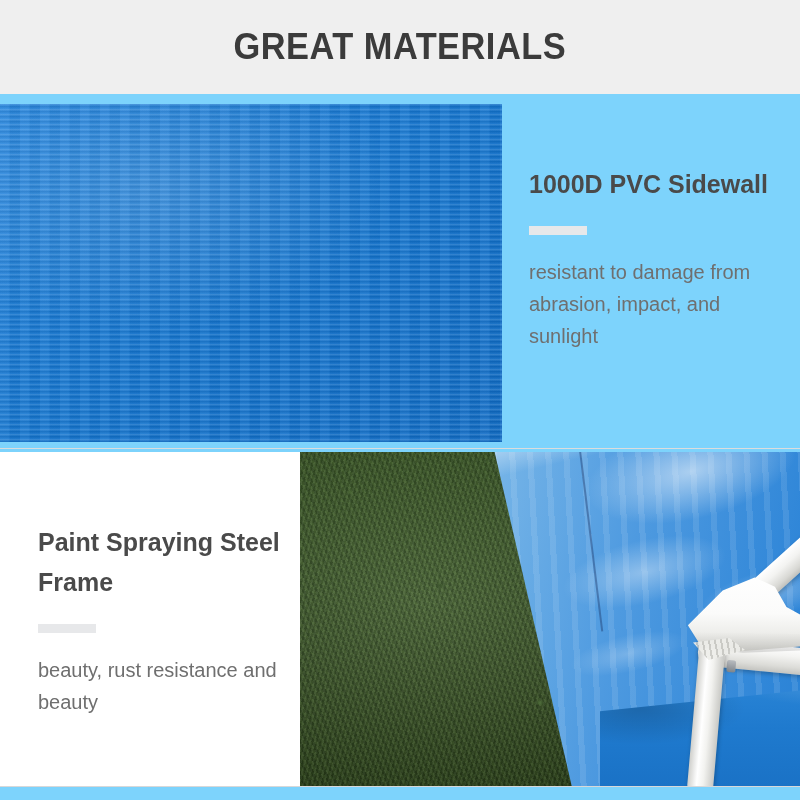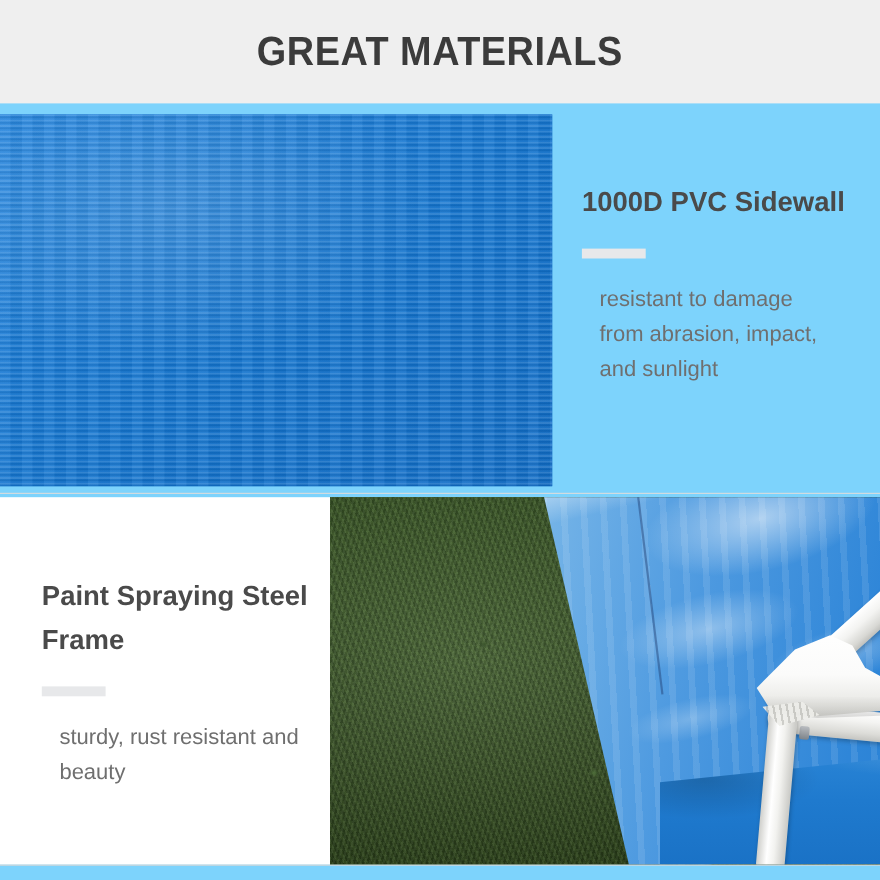--- a/index.html
+++ b/index.html
@@ -111,21 +111,21 @@
   .block-divider {
     width: 58px;
     height: 9px;
     background: #e7e8ea;
     margin: 22px 0 21px 0;
   }
   .block-body {
     font-size: 20px;
     color: #6f6f6f;
     line-height: 32px;
-    margin: 16px;
+    margin: 0;
   }
 
   
   .mid-rule {
     position: absolute;
     left: 0;
     top: 448px;
     width: 800px;
     height: 1px;
     background: #dcdcdc;
@@ -358,21 +358,21 @@
 
   <div class="mid-rule"></div>
 
   <div class="row-bottom">
 
     <div class="photo-left-white"></div>
 
     <div class="text-block tb-bottom-left">
       <h2 class="block-heading">Paint Spraying Steel Frame</h2>
       <div class="block-divider"></div>
-      <p class="block-body">sturdy, rust resistant and beauty</p>
+      <p class="block-body">beauty, rust resistance and beauty</p>
     </div>
 
     <div class="photo">
       <div class="grass"></div>
       <div class="grass-shade"></div>
 
       <div class="pool">
         <div class="water-sheen"></div>
         <div class="rim-highlight"></div>
         <div class="seam"></div>

